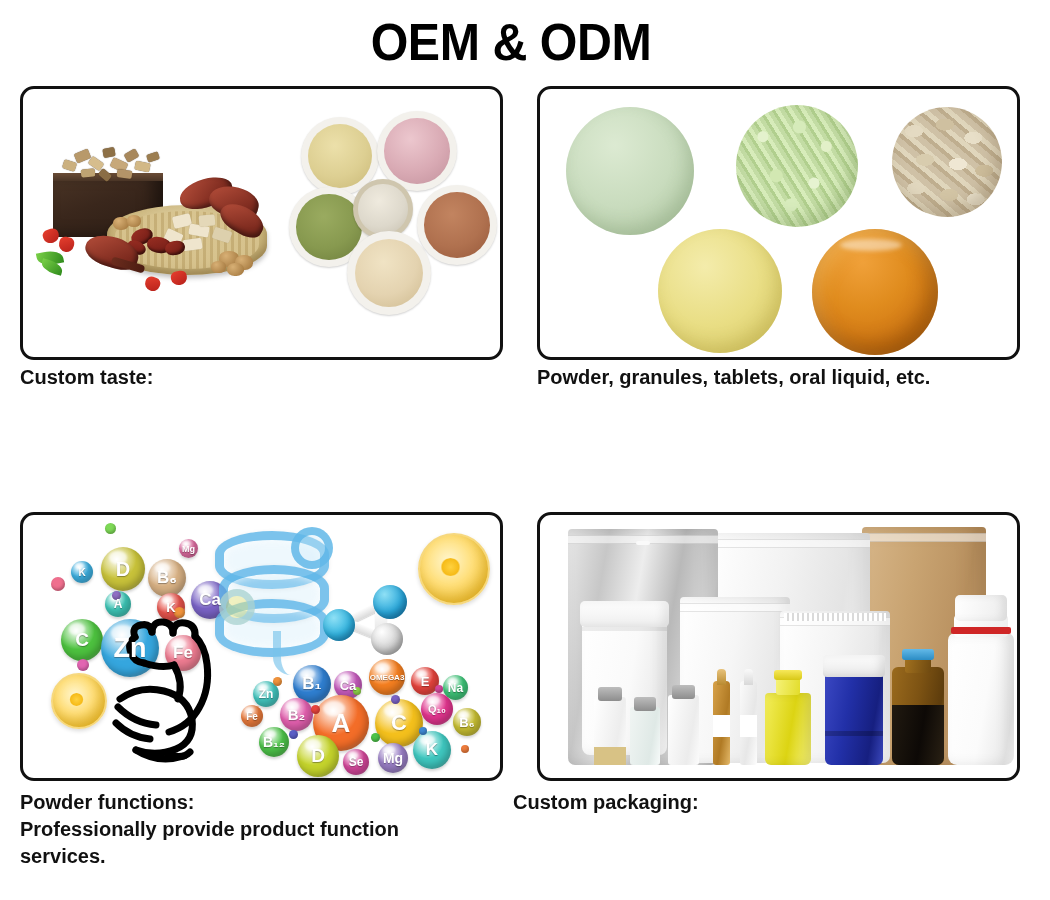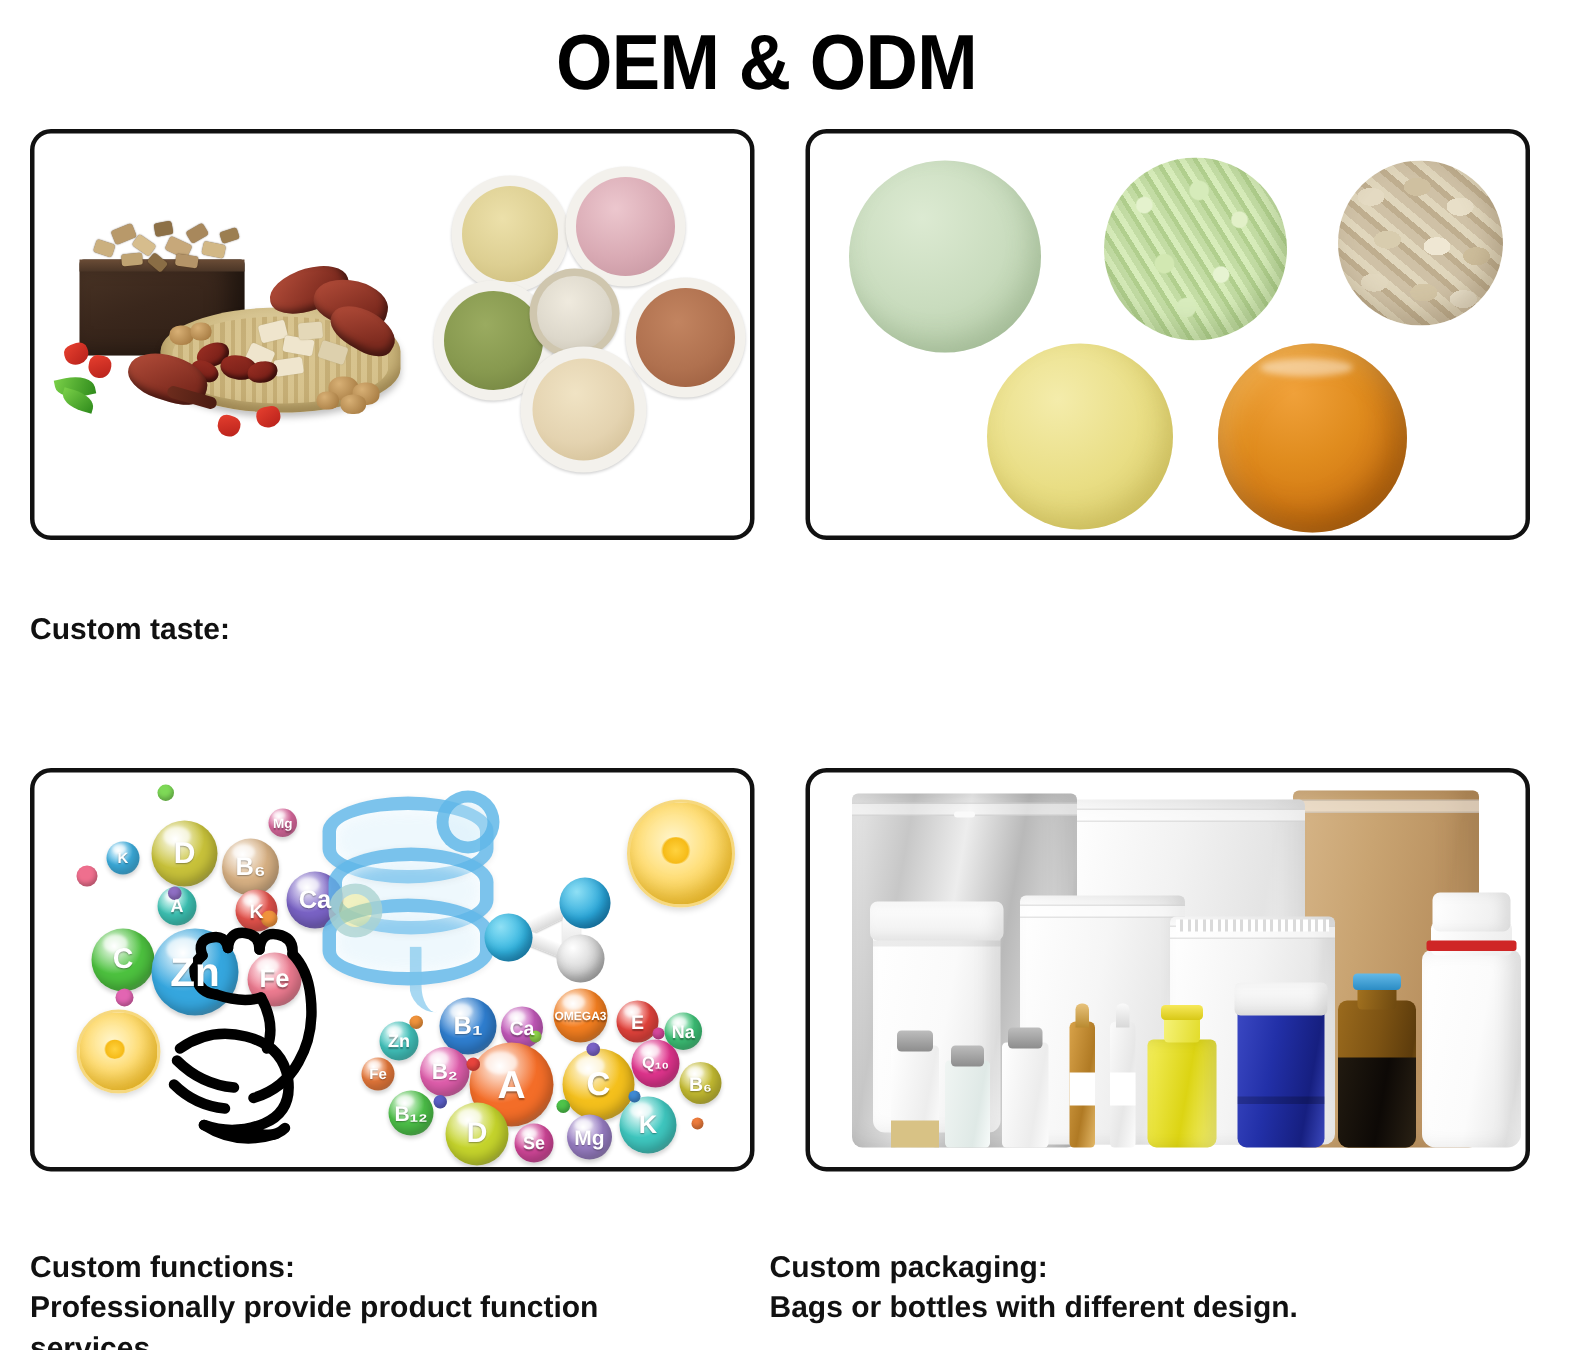--- a/index.html
+++ b/index.html
@@ -36,21 +36,21 @@
   }
   .card-art { position: absolute; inset: 0; }
   .caption {
     position: absolute;
     font-size: 20px;
     font-weight: bold;
     color: #111111;
     line-height: 1.36;
     width: 470px;
   }
-  .caption .ttl { display: block; margin-top: 43px; }
+  .caption .ttl { display: block; }
   .caption .txt { display: block; }
 
   
   .circ { position: absolute; border-radius: 50%; }
   .bowl {
     position: absolute;
     border-radius: 50%;
     background: #f3f1ec;
     box-shadow: 0 1px 2px rgba(0,0,0,.18);
   }
@@ -257,20 +257,21 @@
     <div class="circ" style="left:118px;top:140px;width:124px;height:124px;
                 background:radial-gradient(circle at 38% 30%, #f4ecab 0%, #e9de85 50%, #d6c862 100%);
                 box-shadow:inset -6px -8px 16px rgba(150,130,40,.26);"></div>
     <div class="circ" style="left:272px;top:140px;width:126px;height:126px;
                 background:radial-gradient(circle at 40% 26%, #f0a13a 0%, #e08c1e 38%, #cf7512 72%, #b35f0b 100%);
                 box-shadow:inset -8px -10px 20px rgba(90,45,0,.4), inset 6px 8px 18px rgba(255,220,150,.35);"></div>
     <div style="position:absolute;left:300px;top:150px;width:62px;height:12px;border-radius:50%;background:rgba(255,255,255,.45);filter:blur(2px);"></div>
   </div>
 </div>
 <div class="caption" style="left:537px; top:364px;">
+  <span class="txt">Powder, granules, tablets, oral liquid, etc.</span>
 </div>
 
 <div class="card" style="left:20px; top:512px; width:477px; height:263px;">
   <div class="card-art">
 
     <div id="vitamins-left" style="position:absolute;left:26px;top:16px;width:190px;height:160px;">
         <div class="vb" style="left: 22px; top: 30px; width: 22px; height: 22px; background: radial-gradient(circle at 36% 28%, rgb(255, 255, 255) 0%, rgb(63, 180, 230) 46%, rgb(63, 180, 230) 70%, rgba(0, 0, 0, 0.32) 118%); font-size: 10px;">
           <span>K</span>
         </div>
         <div class="vb" style="left: 52px; top: 16px; width: 44px; height: 44px; background: radial-gradient(circle at 36% 28%, rgb(255, 255, 255) 0%, rgb(200, 194, 58) 46%, rgb(200, 194, 58) 70%, rgba(0, 0, 0, 0.32) 118%); font-size: 20px;">
@@ -405,21 +406,21 @@
     <div class="dot" style="left:288px;top:190px;width:9px;height:9px;background:#e8443d;"></div>
     <div class="dot" style="left:368px;top:180px;width:9px;height:9px;background:#7a63c6;"></div>
     <div class="dot" style="left:412px;top:170px;width:8px;height:8px;background:#d6489c;"></div>
     <div class="dot" style="left:266px;top:215px;width:9px;height:9px;background:#5b5fc7;"></div>
     <div class="dot" style="left:348px;top:218px;width:9px;height:9px;background:#4ec44a;"></div>
     <div class="dot" style="left:396px;top:212px;width:8px;height:8px;background:#3f8ad4;"></div>
     <div class="dot" style="left:438px;top:230px;width:8px;height:8px;background:#ef7d3d;"></div>
   </div>
 </div>
 <div class="caption" style="left:20px; top:789px;">
-  <span class="ttl">Custom functions:</span>
+  <span class="ttl">Powder functions:</span>
   <span class="txt">Professionally provide product function services.</span>
 </div>
 
 <div class="card" style="left:537px; top:512px; width:477px; height:263px;">
   <div class="card-art">
 
     <div class="pouch" style="left:322px;top:12px;width:124px;height:238px;
                 background:linear-gradient(100deg,#d7b689 0%, #c9a472 35%, #b99160 70%, #cfa97a 100%);
                 box-shadow:inset -10px 0 18px rgba(120,85,45,.35);"></div>
 
@@ -476,14 +477,13 @@
     <div style="position:absolute;left:362px;top:134px;width:32px;height:11px;border-radius:3px;background:linear-gradient(#63b9e8,#2b8cc4);"></div>
 
     <div style="position:absolute;left:408px;top:118px;width:66px;height:132px;background:linear-gradient(100deg,#ffffff 0%, #fbfbfb 55%, #e9e9e9 88%, #ffffff 100%);border-radius:7px 7px 9px 9px;box-shadow:inset -7px 0 13px rgba(0,0,0,.09);"></div>
     <div style="position:absolute;left:414px;top:100px;width:54px;height:22px;background:linear-gradient(100deg,#ffffff,#ededed);border-radius:4px;"></div>
     <div style="position:absolute;left:411px;top:112px;width:60px;height:7px;background:#cf2626;border-radius:2px;"></div>
     <div style="position:absolute;left:415px;top:80px;width:52px;height:26px;border-radius:5px;background:linear-gradient(100deg,#ffffff,#ececec);box-shadow:inset -5px 0 9px rgba(0,0,0,.08);"></div>
   </div>
 </div>
 <div class="caption" style="left:513px; top:789px;">
   <span class="ttl">Custom packaging:</span>
-  <span class="txt">Bags or bottles with different design.</span>
 </div>
 
 </body></html>

